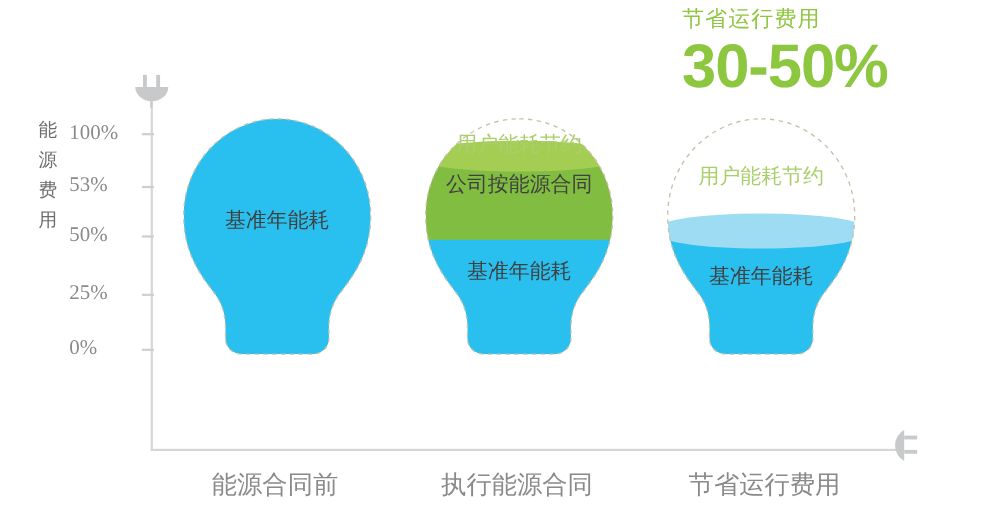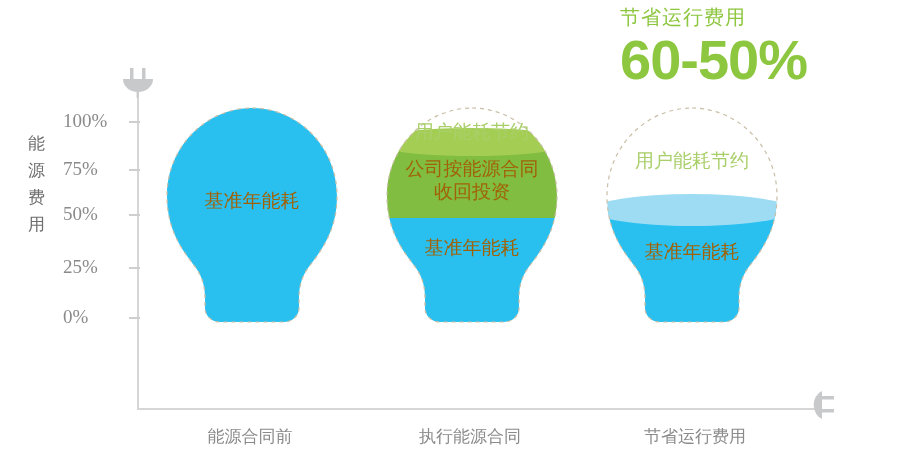--- a/index.html
+++ b/index.html
@@ -67,23 +67,22 @@
 
   .axis-title {
     position: absolute;
     left: 28px;
     top: 106px;
     width: 24px;
     font-size: 17px;
     color: #6d6d6d;
     line-height: 27px;
     letter-spacing: 0px;
-    text-align: left;
+    text-align: right;
     font-family: "DejaVu Sans", sans-serif;
-    margin-top: 24px;
   }
 
   .ytick {
     position: absolute;
     right: 0;
     width: 70px;
     text-align: left;
     font-size: 19px;
     color: #8a8a8a;
     font-family: "Liberation Serif", serif;
@@ -99,21 +98,21 @@
     position: absolute;
     left: 129px;
     width: 11px;
     height: 2px;
     background: #cfcfcf;
   }
 
   .xlabel {
     position: absolute;
     top: 425px;
-    font-size: 17px;
+    font-size: 23px;
     color: #8a8a8a;
     text-align: center;
     font-family: Liberation Serif, serif;
   }
 
   
   .plug-top {
     position: absolute;
     left: 120px;
     top: 68px;
@@ -135,38 +134,38 @@
 
   .bulb-label {
     position: absolute;
     width: 100%;
     text-align: center;
     font-size: 19px;
     line-height: 22px;
     font-family: "DejaVu Sans", sans-serif;
     pointer-events: none;
   }
-  .label-white { color: #a16207; }
+  .label-white { color: #404040; }
   .label-green { color: #a9cf6a; }
 
   
   .base {
     position: absolute;
     left: 0;
     width: 100%;
   }
 </style>
 </head>
 <body>
 
 <div id="stage">
 
   <div class="headline">
     <div class="headline-sub">节省运行费用</div>
-    <div class="headline-big">60-50%</div>
+    <div class="headline-big">30-50%</div>
   </div>
 
   <div class="axis-y-line"></div>
   <div class="axis-x-line"></div>
 
   <div class="axis-title">能源费用</div>
 
   <div class="plug-top">
     <svg width="36" height="30" viewBox="0 0 36 30">
       <rect x="10" y="0" width="3.5" height="12" fill="#c7c9cb"></rect>
@@ -179,21 +178,21 @@
   <div class="plug-right">
     <svg width="34" height="34" viewBox="0 0 34 34">
       <rect x="22" y="8" width="12" height="3.5" fill="#c7c9cb"></rect>
       <rect x="22" y="21" width="12" height="3.5" fill="#c7c9cb"></rect>
       <path d="M22 3 V31 A13 15 0 0 1 22 3 Z" fill="#c7c9cb"></path>
     </svg>
   </div>
 
   <div class="ytick-wrap">
     <div class="ytick" style="top:110px">100%</div>
-    <div class="ytick" style="top:158px">75%</div>
+    <div class="ytick" style="top:158px">53%</div>
     <div class="ytick" style="top:203px">50%</div>
     <div class="ytick" style="top:256px">25%</div>
     <div class="ytick" style="top:306px">0%</div>
   </div>
   <div class="ytick-mark" style="top:121px"></div>
   <div class="ytick-mark" style="top:169px"></div>
   <div class="ytick-mark" style="top:214px"></div>
   <div class="ytick-mark" style="top:267px"></div>
   <div class="ytick-mark" style="top:317px"></div>
 
@@ -262,21 +261,20 @@
                C15 54 55 16 100 16 Z" fill="none" stroke="#c9bfa8" stroke-width="1.2" stroke-dasharray="4 4"></path>
     </svg>
     <div class="base">
       
       
       
       
     </div>
     <div class="bulb-label label-green" style="top:28px">用户能耗节约</div>
     <div class="bulb-label label-white" style="top:65px">公司按能源合同</div>
-    <div class="bulb-label label-white" style="top:88px">收回投资</div>
     <div class="bulb-label label-white" style="top:144px">基准年能耗</div>
   </div>
 
   <div class="bulb" style="left:592px">
     <svg width="200" height="330" viewBox="0 0 200 330">
       <defs>
         <clipPath id="clip3">
           <path d="M100 16 C145 16 185 54 185 104 C185 140 168 160 156 176
                    C149 186 147 196 147 206 L147 216
                    C147 224 140 230 132 230 L68 230

